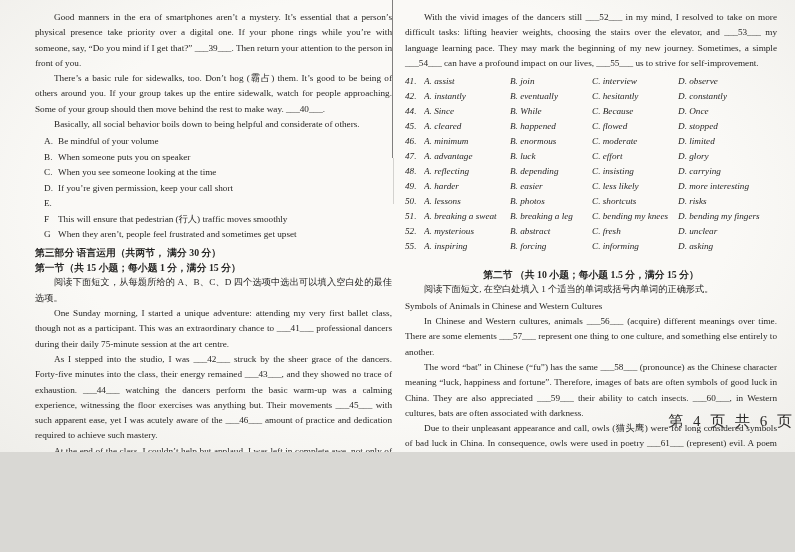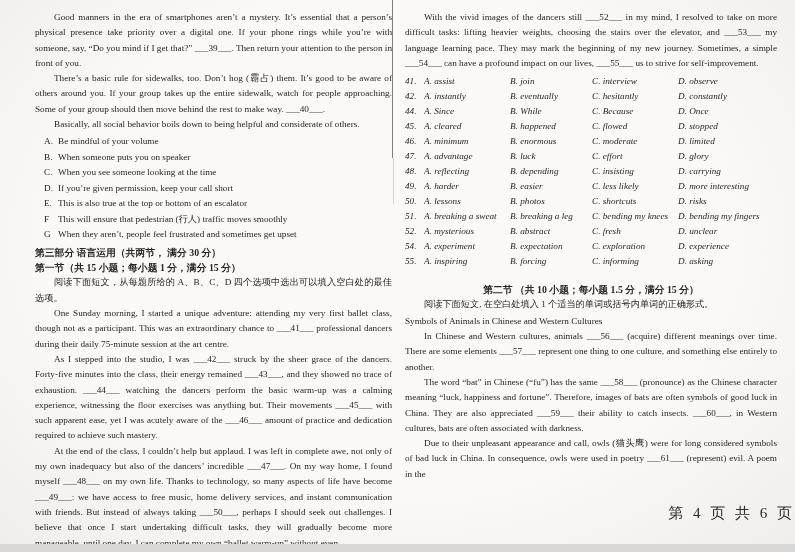--- a/index.html
+++ b/index.html
@@ -1,16 +1,16 @@
 <!DOCTYPE html>
 <html><head>
 <meta charset="utf-8">
 <style>
   html,body{margin:0;padding:0;background:#d9d8d4;}
-  .page{position:relative;width:795px;height:544px;margin:0 auto;background:#f8f7f3;
+  .page{position:relative;width:795px;height:452px;margin:0 auto;background:#f8f7f3;
         background-image:radial-gradient(ellipse at 50% 45%, #faf9f6 60%, #efeeea 100%);
         font-family:"Liberation Serif","DejaVu Serif",serif;color:#272625;overflow:hidden;}
   .col{position:absolute;top:10px;font-size:9.2px;line-height:15.3px;text-align:justify;}
   .col-left{left:35px;width:357px;}
   .col-right{left:405px;width:372px;}
   p{margin:0;}
   .indent{text-indent:19px;}
   .hdr{font-weight:bold;font-size:9.8px;text-align:left;}
   .gap-top{margin-top:2px;}
   .gap-top-lg{margin-top:13px;text-align:center;}
@@ -27,21 +27,21 @@
 </style>
 </head>
 <body>
 
 <div class="page">
   <div class="divider"></div>
   <div class="divider2"></div>
 
   <div class="col col-left">
     <p class="indent">Good manners in the era of smartphones aren’t a mystery. It’s essential that a person’s physical presence take priority over a digital one. If your phone rings while you’re with someone, say, “Do you mind if I get that?” ___39___. Then return your attention to the person in front of you.</p>
-    <p class="indent">There’s a basic rule for sidewalks, too. Don’t hog (霸占) them. It’s good to be aware of others around you. If your group takes up the entire sidewalk, watch for people approaching. Some of your group should then move behind the rest to make way. ___40___.</p>
+    <p class="indent">There’s a basic rule for sidewalks, too. Don’t hog (霸占) them. It’s good to be being of others around you. If your group takes up the entire sidewalk, watch for people approaching. Some of your group should then move behind the rest to make way. ___40___.</p>
     <p class="indent">Basically, all social behavior boils down to being helpful and considerate of others.</p>
 
     <div class="opts">
       <div class="opt">
           <span class="opt-l">A.</span>
           <span>Be mindful of your volume</span>
         </div>
       <div class="opt">
           <span class="opt-l">B.</span>
           <span>When someone puts you on speaker</span>
@@ -49,21 +49,20 @@
       <div class="opt">
           <span class="opt-l">C.</span>
           <span>When you see someone looking at the time</span>
         </div>
       <div class="opt">
           <span class="opt-l">D.</span>
           <span>If you’re given permission, keep your call short</span>
         </div>
       <div class="opt">
           <span class="opt-l">E.</span>
-          <span>This is also true at the top or bottom of an escalator</span>
         </div>
       <div class="opt">
           <span class="opt-l">F</span>
           <span>This will ensure that pedestrian (行人) traffic moves smoothly</span>
         </div>
       <div class="opt">
           <span class="opt-l">G</span>
           <span>When they aren’t, people feel frustrated and sometimes get upset</span>
         </div>
     </div>
@@ -152,27 +151,20 @@
           <span>D. bending my fingers</span>
         </div>
       <div class="q-row">
           <span>52.</span>
           <span>A. mysterious</span>
           <span>B. abstract</span>
           <span>C. fresh</span>
           <span>D. unclear</span>
         </div>
       <div class="q-row">
-          <span>54.</span>
-          <span>A. experiment</span>
-          <span>B. expectation</span>
-          <span>C. exploration</span>
-          <span>D. experience</span>
-        </div>
-      <div class="q-row">
           <span>55.</span>
           <span>A. inspiring</span>
           <span>B. forcing</span>
           <span>C. informing</span>
           <span>D. asking</span>
         </div>
     </div>
 
     <p class="hdr gap-top-lg">第二节 （共 10 小题；每小题 1.5 分，满分 15 分）</p>
     <p class="indent">阅读下面短文, 在空白处填入 1 个适当的单词或括号内单词的正确形式。</p>

